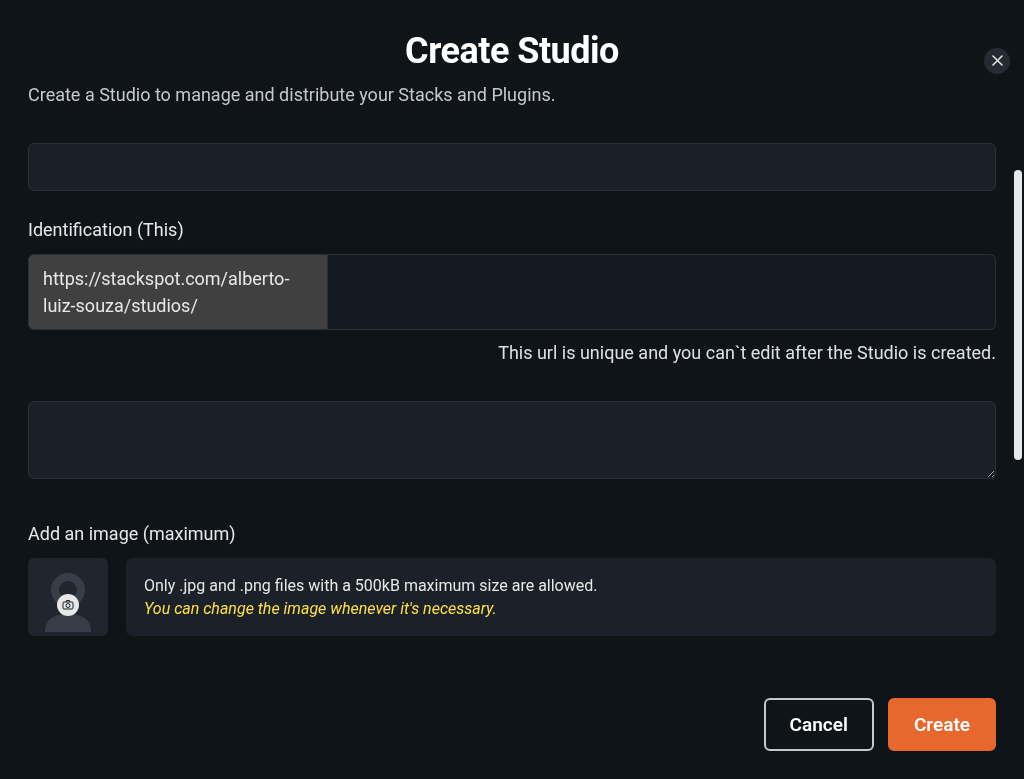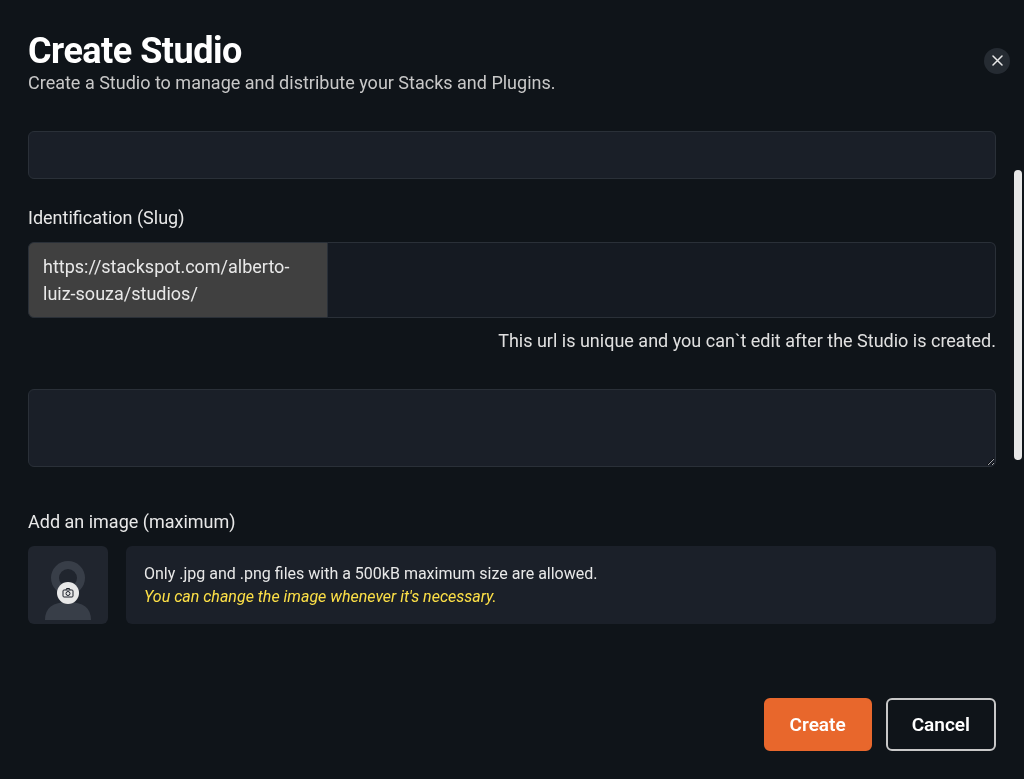--- a/index.html
+++ b/index.html
@@ -38,21 +38,23 @@
       justify-content: center;
       cursor: pointer;
       color: #e8e8e8;
       font-size: 13px;
     }
     
     .title {
       font-size: 36px;
       font-weight: 700;
       color: #ffffff;
+      margin-bottom: 12px;
       letter-spacing: -0.5px;
+      text-align: center;
     }
     
     .subtitle {
       font-size: 18px;
       color: #c8c8c8;
       margin-bottom: 38px;
     }
     
     .form-section {
       flex: 1;
@@ -236,21 +238,21 @@
     </span>
   </div>
 
   <h1 class="title">Create Studio</h1>
   <p class="subtitle">Create a Studio to manage and distribute your Stacks and Plugins.</p>
 
   <div class="form-section">
     
     <input type="text" class="input-text" value="" style="">
     
-    <label class="label">Identification (Slug)</label>
+    <label class="label">Identification (This)</label>
     <div class="slug-row">
       <div class="slug-prefix">https://stackspot.com/alberto-luiz-souza/studios/</div>
       <input type="text" class="slug-input" value="" style="">
     </div>
     <p class="helper-text">This url is unique and you can`t edit after the Studio is created.</p>
     
     <textarea class="textarea" style=""></textarea>
     
     <label class="label">Add an image (maximum)</label>
     <div class="image-section">
@@ -270,19 +272,19 @@
       </div>
       <div class="image-info">
         <div class="image-info-main">Only .jpg and .png files with a 500kB maximum size are allowed.</div>
         <div class="image-info-sub">You can change the image whenever it's necessary.</div>
       </div>
     </div>
     
   </div>
 
   <div class="footer">
+    <button class="btn btn-cancel">Cancel</button>
     <button class="btn btn-create">Create</button>
-    <button class="btn btn-cancel">Cancel</button>
   </div>
 
 </div>
 
 <div class="scrollbar"></div>
 
 </body></html>

